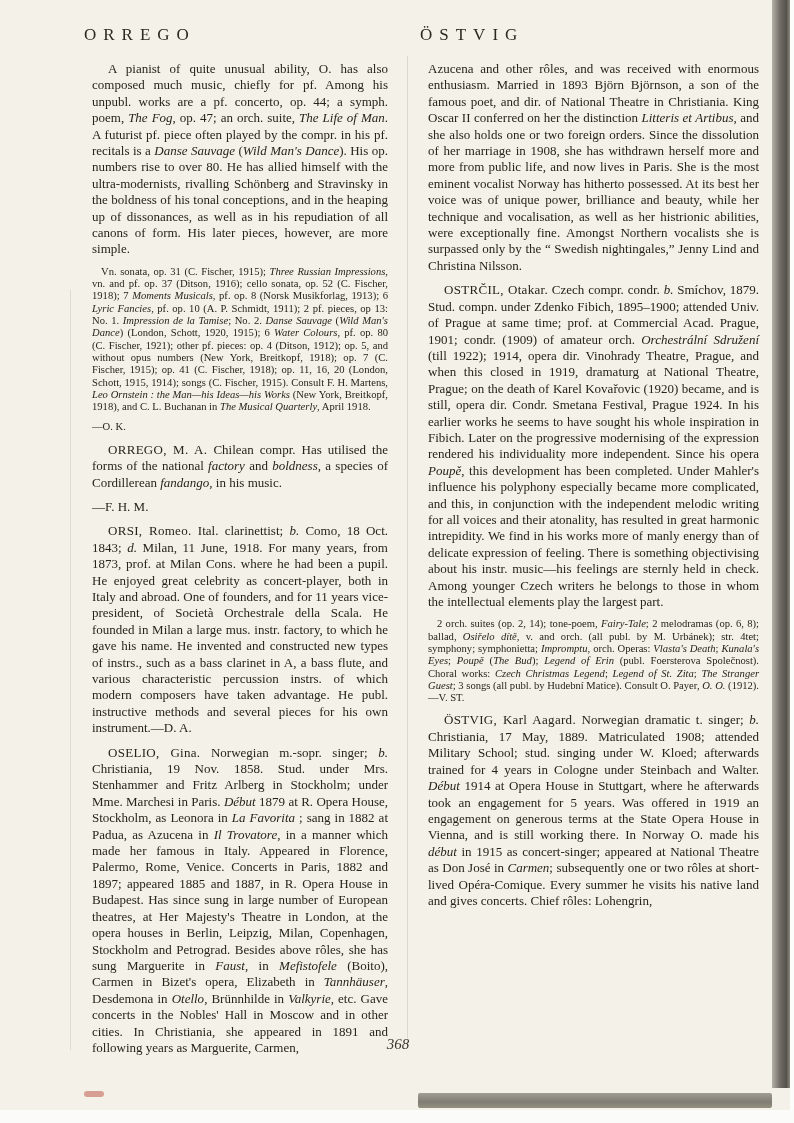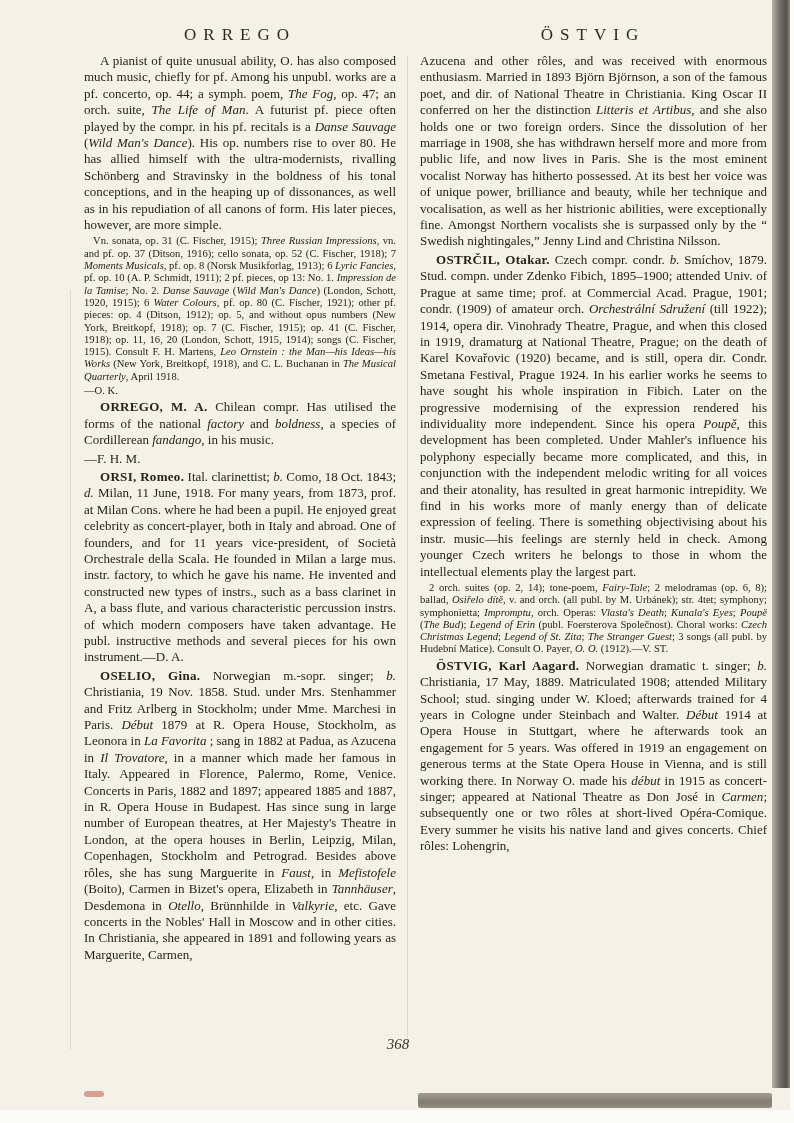--- a/index.html
+++ b/index.html
@@ -11,40 +11,40 @@
   #sheet{
     position:relative;
     width:794px;height:1123px;
     background:var(--paper);
     overflow:hidden;
     color:var(--ink);
   }
   .running-head{
     position:absolute;top:25px;
     font-size:17px;letter-spacing:7px;
-    text-align:center;color:#2e2920;
+    color:#2e2920;
     font-family:"Liberation Serif",serif;
   }
   #head-left{left:84px;width:312px;}
   #head-right{left:420px;width:346px;}
   .column{
     position:absolute;top:53px;
     text-align:justify;
     font-size:13px;line-height:16.4px;
     color:var(--ink);
   }
   #col-left{left:84px;width:312px;}
   #col-right{left:420px;width:347px;}
-  .column p{margin:0;}
+  .column p{margin:8px;}
   .column p + p{margin-top:2px;}
   p.indent{text-indent:16px;}
   p.works{font-size:10.6px;line-height:12.3px;text-indent:9px;margin-top:3px;}
   p.sig{margin-top:1px;}
   p.sig_small{font-size:10.6px;line-height:12.3px;margin-top:1px;}
-  p.body b{font-weight:bold;letter-spacing:0.3px;}
+  p.body b{font-weight:normal;letter-spacing:0.3px;}
   #col-divider{
     position:absolute;left:407px;top:56px;width:1px;height:982px;
     background:#c8c3b8;opacity:.55;
   }
   #left-edge-shadow{
     position:absolute;left:70px;top:290px;width:1px;height:760px;
     background:#d6d1c6;opacity:.7;
   }
   #page-number{
     position:absolute;left:368px;top:1036px;width:60px;

